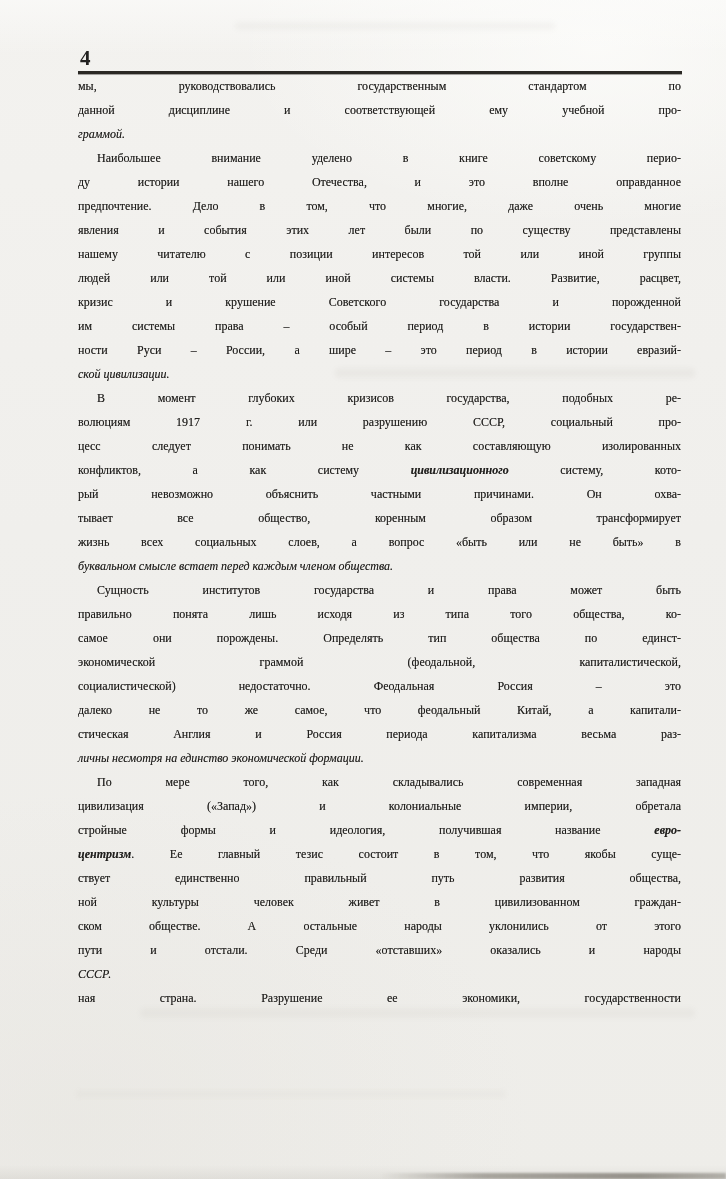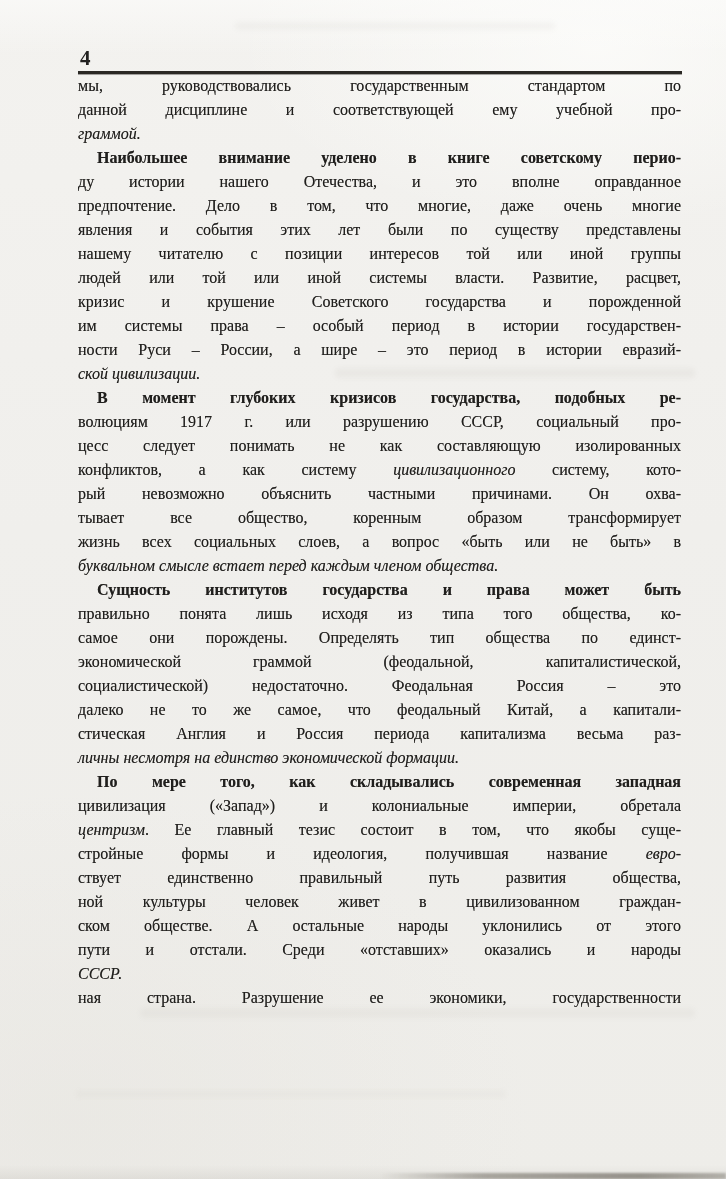--- a/index.html
+++ b/index.html
@@ -28,33 +28,33 @@
     left: 78px; top: 71px;
     width: 604px; height: 2.5px;
     background: #2a2824;
     box-shadow: 0 0.5px 0.5px rgba(40,38,34,0.4);
   }
 
   .page-text {
     position: absolute;
     left: 78px; top: 74px;
     width: 603px;
-    font-size: 16px;
+    font-size: 12px;
     line-height: 24px;
     text-shadow: 0 0 0.5px rgba(32,31,29,0.55);
   }
   .line {
     text-align: justify;
     text-align-last: justify;
     height: 24px;
     white-space: normal;
   }
-  .line.indent { padding-left: 19px; font-weight: bold; }
+  .line.indent { padding-left: 19px; }
   .line.last { text-align-last: left; font-style: italic; }
-  .bi { font-weight: 400; font-style: italic; }
+  .bi { font-weight: 700; font-style: italic; }
 
   
   .scan-artifact {
     position: absolute;
     filter: blur(2.5px);
     background: #8d887e;
     border-radius: 4px;
     pointer-events: none;
   }
   .smudge-top    { left: 235px; top: 22px;   width: 320px; height: 8px;  opacity: 0.06; }
@@ -121,22 +121,22 @@
       <div class="line indent"><span>Сущность институтов государства и права может быть</span></div>
       <div class="line"><span>правильно понята лишь исходя из типа того общества, ко-</span></div>
       <div class="line"><span>самое они порождены. Определять тип общества по единст-</span></div>
       <div class="line"><span>экономической граммой (феодальной, капиталистической,</span></div>
       <div class="line"><span>социалистической) недостаточно. Феодальная Россия – это</span></div>
       <div class="line"><span>далеко не то же самое, что феодальный Китай, а капитали-</span></div>
       <div class="line"><span>стическая Англия и Россия периода капитализма весьма раз-</span></div>
       <div class="line last"><span>личны несмотря на единство экономической формации.</span></div>
       <div class="line indent"><span>По мере того, как складывались современная западная</span></div>
       <div class="line"><span>цивилизация («Запад») и колониальные империи, обретала</span></div>
+      <div class="line"><span>стройные формы и идеология, получившая название </span><span class="bi">евро-</span></div>
       <div class="line"><span class="bi">центризм</span><span>. Ее главный тезис состоит в том, что якобы суще-</span></div>
-      <div class="line"><span>стройные формы и идеология, получившая название </span><span class="bi">евро-</span></div>
       <div class="line"><span>ствует единственно правильный путь развития общества,</span></div>
       <div class="line"><span>ной культуры человек живет в цивилизованном граждан-</span></div>
       <div class="line"><span>ском обществе. А остальные народы уклонились от этого</span></div>
       <div class="line"><span>пути и отстали. Среди «отставших» оказались и народы</span></div>
       <div class="line last"><span>СССР.</span></div>
       <div class="line"><span>ная страна. Разрушение ее экономики, государственности</span></div>
     </main>
 
   <div class="bottom-band"></div>
   <div class="bottom-edge-shadow"></div>

